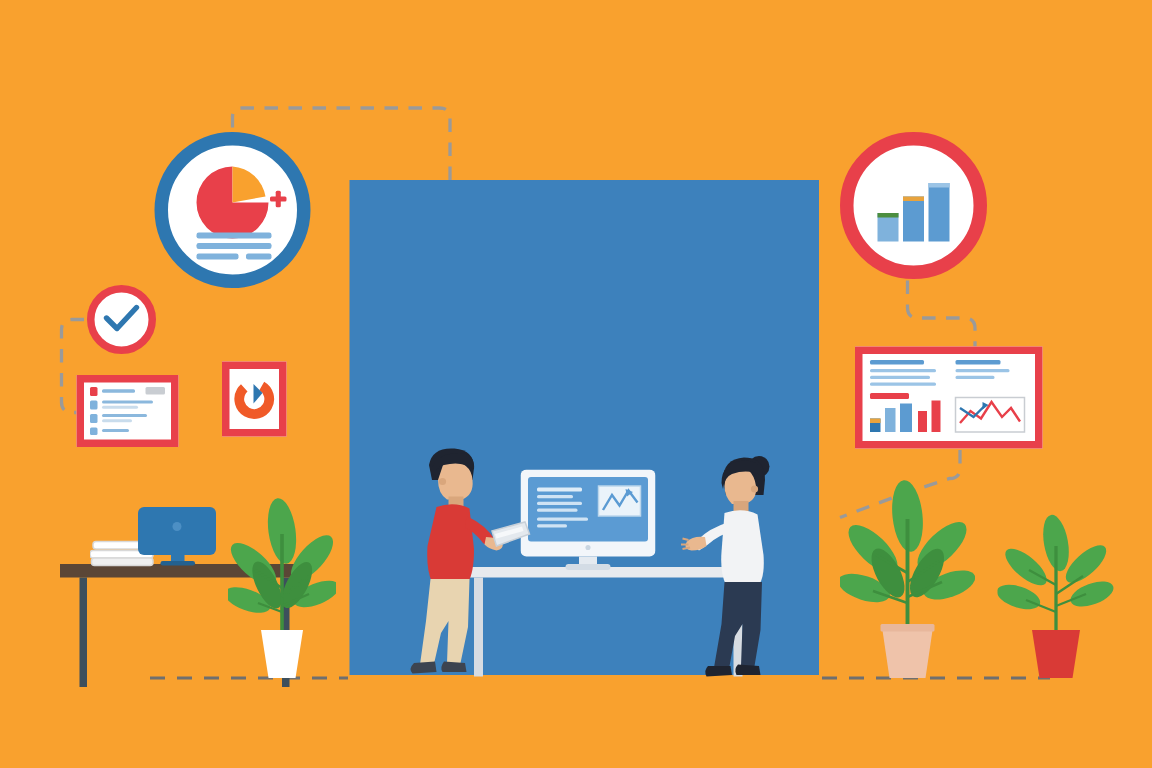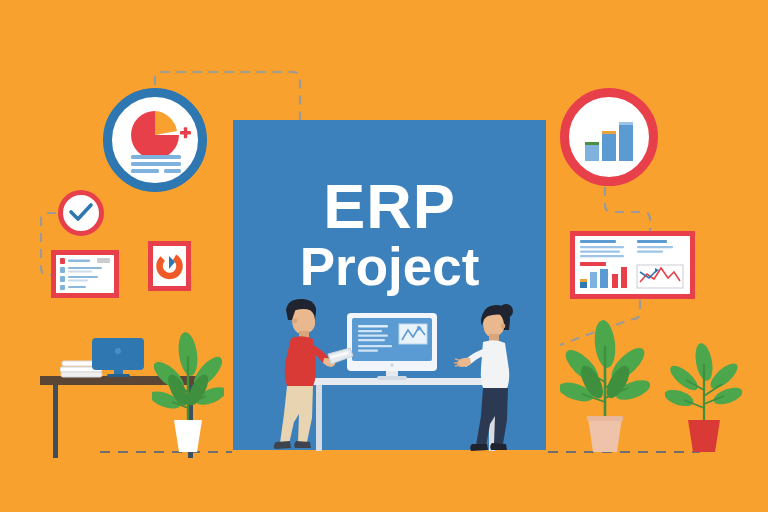--- a/index.html
+++ b/index.html
@@ -58,24 +58,20 @@
     <path class="dash" d="M605,187 L605,205 Q605,212 612,212 L643,212 Q650,212 650,219 L650,231"></path>
 
     <path class="dash" d="M640,300 L640,312 Q640,319 633,319 L600,330 L560,345"></path>
 
     <path class="ground" d="M100,452 L232,452"></path>
     <path class="ground" d="M548,452 L700,452"></path>
   </svg>
 
   <div class="abs" id="blue-panel"></div>
 
-  <div class="abs" id="title-block">
-    <div id="title-main">ERP</div>
-    <div id="title-sub">Project</div>
-  </div>
 
   <div class="abs badge" id="badge-pie">
     <svg width="86" height="86" viewBox="0 0 86 86">
 
       <path d="M43 14 A24 24 0 1 0 43 62 A24 24 0 0 0 67 38 L43 38 Z" fill="#E8404A"></path>
       <circle cx="43" cy="38" r="24" fill="none"></circle>
       <path d="M43 38 L43 14 A24 24 0 0 1 65 34 Z" fill="#F9A12E"></path>
 
       <rect x="68" y="34" width="11" height="3.4" rx="1" fill="#E8404A"></rect>
       <rect x="71.8" y="30.2" width="3.4" height="11" rx="1" fill="#E8404A"></rect>

